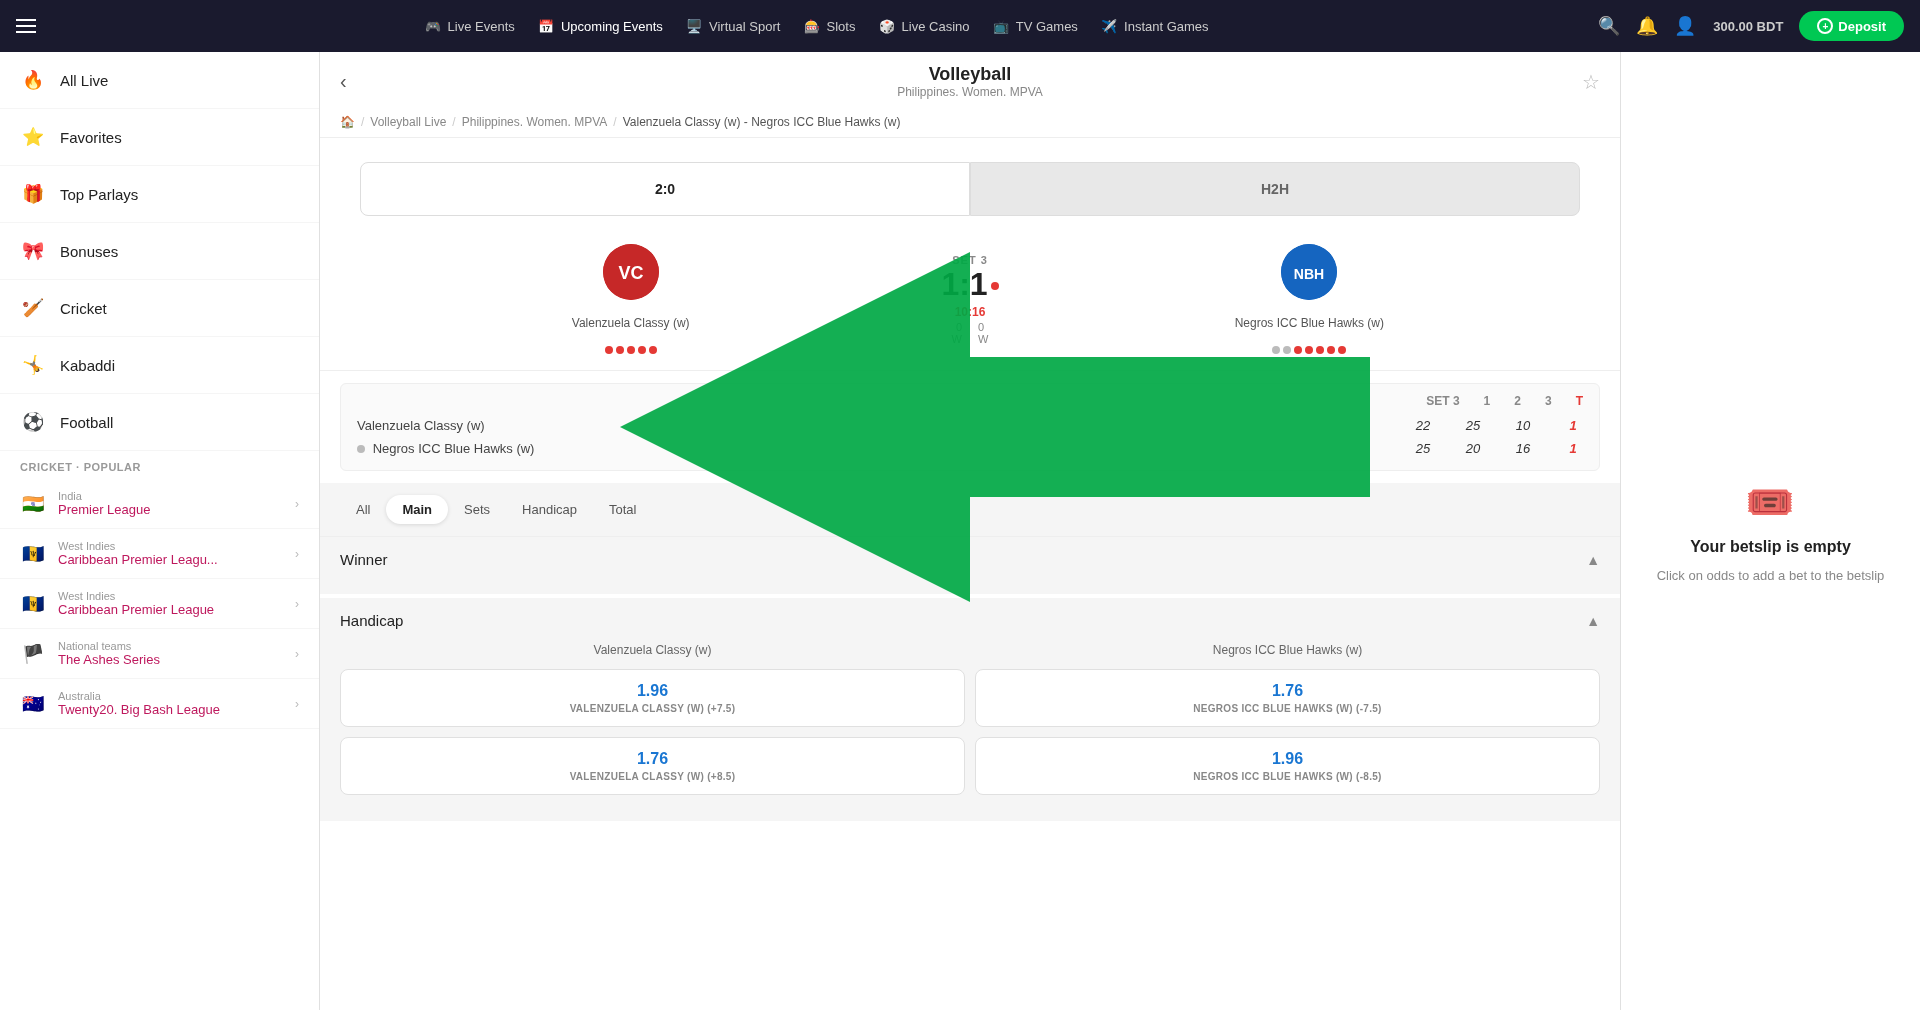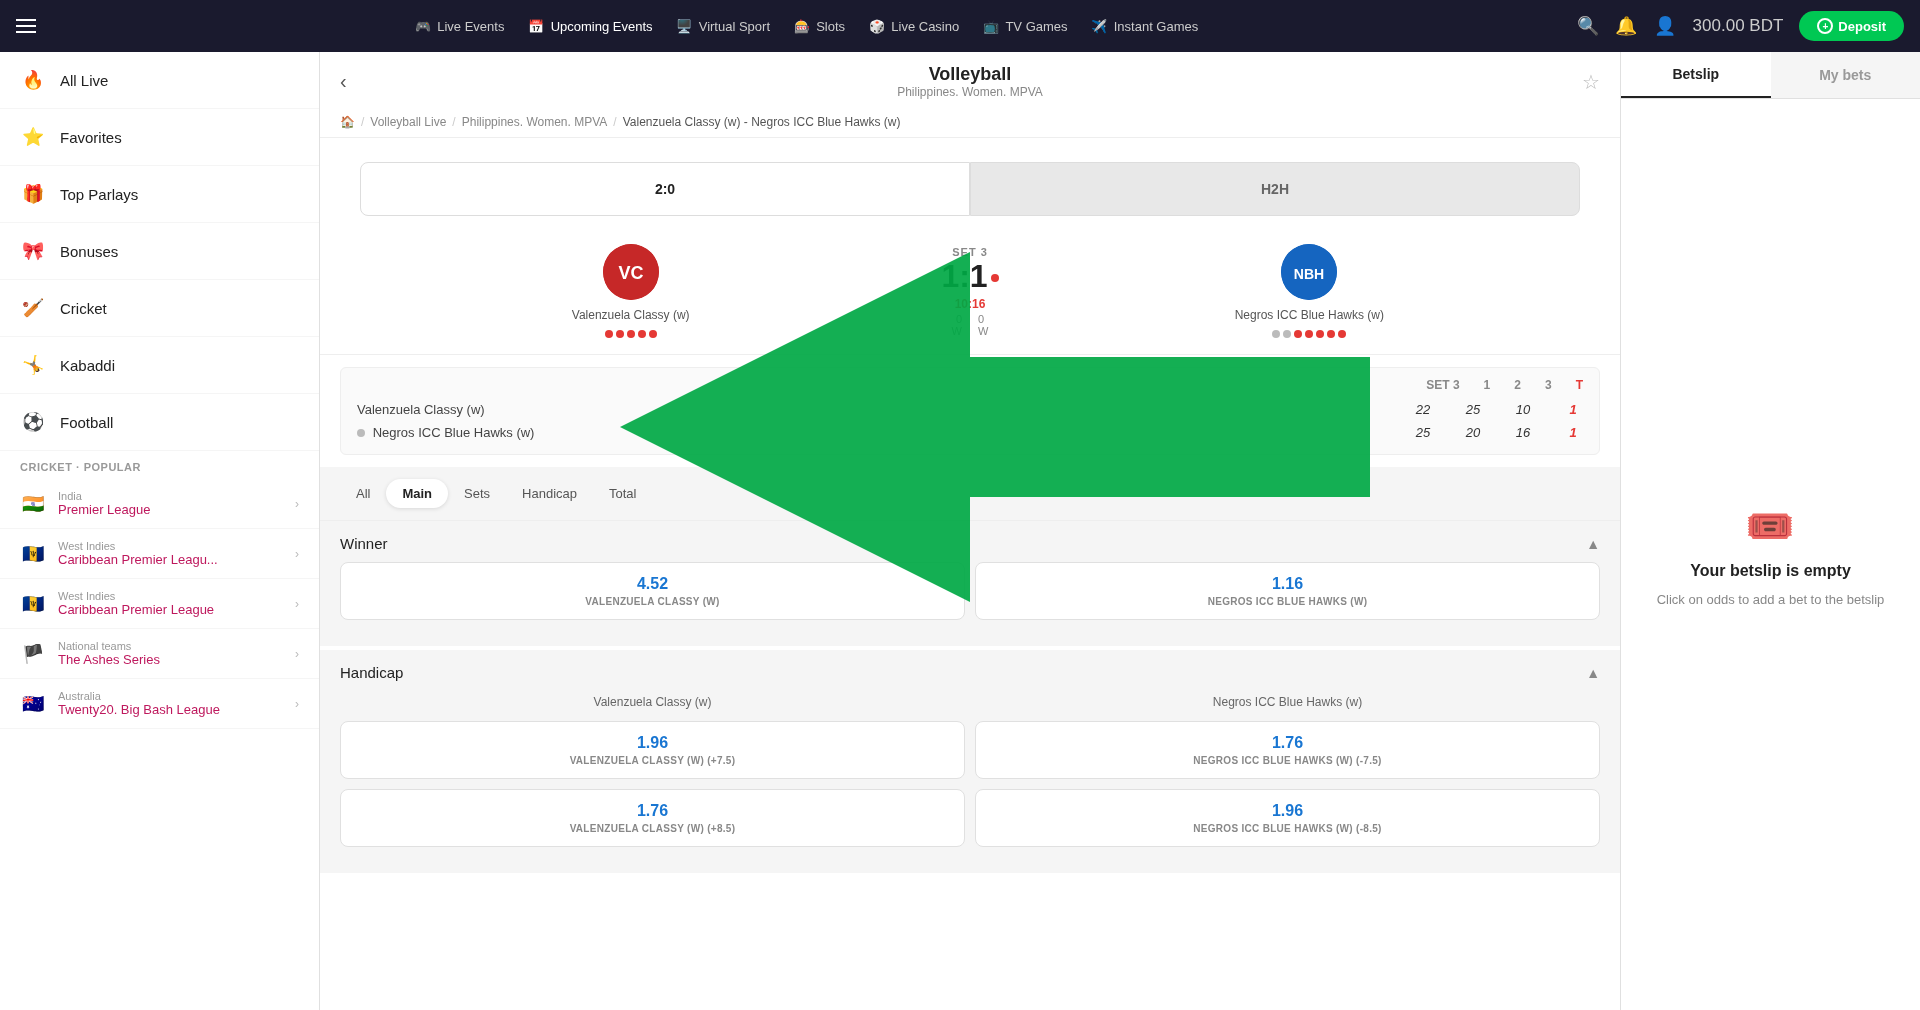--- a/index.html
+++ b/index.html
@@ -6,21 +6,21 @@
     body { font-family: -apple-system, BlinkMacSystemFont, 'Segoe UI', sans-serif; background: #f0f0f0; color: #222; font-size: 14px; overflow: hidden; }
 
     
     .top-nav { background: #1a1a2e; color: #fff; height: 52px; display: flex; align-items: center; padding: 0 16px; gap: 28px; }
     .top-nav .hamburger { display: flex; flex-direction: column; gap: 4px; cursor: pointer; }
     .top-nav .hamburger span { width: 20px; height: 2px; background: #fff; display: block; }
     .top-nav .nav-items { display: flex; align-items: center; gap: 24px; flex: 1; justify-content: center; }
     .top-nav .nav-item { display: flex; align-items: center; gap: 6px; font-size: 13px; color: #ccc; cursor: pointer; white-space: nowrap; }
     .top-nav .nav-item.active { color: #fff; }
     .top-nav .nav-right { display: flex; align-items: center; gap: 16px; margin-left: auto; }
-    .top-nav .nav-right .balance { font-size: 17px; color: #ccc; }
+    .top-nav .nav-right .balance { font-size: 13px; color: #ccc; font-weight: bold; }
     .deposit-btn { background: #00c853; color: #fff; border: none; border-radius: 20px; padding: 7px 18px; font-size: 13px; font-weight: 600; cursor: pointer; display: flex; align-items: center; gap: 5px; }
     .icon-circle { width: 16px; height: 16px; border: 2px solid #fff; border-radius: 50%; display: inline-flex; align-items: center; justify-content: center; font-size: 10px; font-weight: bold; }
 
     
     .layout { display: flex; height: calc(100vh - 52px); }
 
     
     .sidebar { width: 320px; background: #fff; overflow-y: auto; flex-shrink: 0; border-right: 1px solid #e0e0e0; }
     .sidebar-item { display: flex; align-items: center; gap: 12px; padding: 14px 20px; cursor: pointer; border-bottom: 1px solid #f5f5f5; }
     .sidebar-item .s-icon { width: 28px; height: 28px; display: flex; align-items: center; justify-content: center; font-size: 18px; }
@@ -51,21 +51,21 @@
 
     
     .score-tabs { display: flex; gap: 0; margin: 12px 20px; }
     .score-tab { flex: 1; padding: 18px; text-align: center; border: 1px solid #ddd; cursor: pointer; font-size: 14px; font-weight: 600; background: #f5f5f5; color: #333; }
     .score-tab:first-child { border-radius: 8px 0 0 8px; background: #fff; color: #222; }
     .score-tab:last-child { border-radius: 0 8px 8px 0; background: #e8e8e8; color: #666; }
 
     
     .match-score-section { background: #fff; padding: 16px 20px; border-bottom: 1px solid #eee; }
     .score-main { display: flex; align-items: center; justify-content: space-between; }
-    .team-block { display: flex; flex-direction: column; align-items: center; gap: 8px; flex: 1; }
+    .team-block { display: flex; flex-direction: column; align-items: center; gap: 16px; flex: 1; }
     .team-logo { width: 56px; height: 56px; border-radius: 50%; overflow: hidden; display: flex; align-items: center; justify-content: center; }
     .team-logo svg { width: 100%; height: 100%; }
     .team-name { font-size: 12px; color: #555; text-align: center; }
     .team-dots { display: flex; gap: 3px; }
     .dot { width: 8px; height: 8px; border-radius: 50%; }
     .dot.red { background: #e53935; }
     .dot.gray { background: #bbb; }
 
     .score-center { text-align: center; flex: 0 0 auto; padding: 0 20px; }
     .set-label { font-size: 11px; color: #888; font-weight: 600; letter-spacing: 1px; }
@@ -381,30 +381,20 @@
           <button class="bet-tab">Sets</button>
           <button class="bet-tab">Handicap</button>
           <button class="bet-tab">Total</button>
         </div>
 
         <div class="odds-section">
           <div class="odds-section-header">
             <h3>Winner</h3>
             <span class="chevron-up">▲</span>
           </div>
-          <div class="odds-grid">
-            <div class="odds-btn">
-              <div class="odds-val">4.52</div>
-              <div class="odds-label">VALENZUELA CLASSY (W)</div>
-            </div>
-            <div class="odds-btn">
-              <div class="odds-val">1.16</div>
-              <div class="odds-label">NEGROS ICC BLUE HAWKS (W)</div>
-            </div>
-          </div>
         </div>
 
         <div class="odds-section" style="margin-top:4px;">
           <div class="odds-section-header">
             <h3>Handicap</h3>
             <span class="chevron-up">▲</span>
           </div>
           <div class="handicap-teams">
             <div class="handicap-team-label">Valenzuela Classy (w)</div>
             <div class="handicap-team-label">Negros ICC Blue Hawks (w)</div>
@@ -429,24 +419,20 @@
               <div class="odds-label">NEGROS ICC BLUE HAWKS (W) (-8.5)</div>
             </div>
           </div>
         </div>
 
       </div>
     </div>
   </div>
 
   <div class="betslip-panel">
-    <div class="betslip-tabs">
-      <button class="betslip-tab active">Betslip</button>
-      <button class="betslip-tab inactive">My bets</button>
-    </div>
     <div class="betslip-empty">
       <div class="ticket-icon">🎟️</div>
       <h3>Your betslip is empty</h3>
       <p>Click on odds to add a bet to the betslip</p>
     </div>
   </div>
 
 </div>
 
 </body></html>

